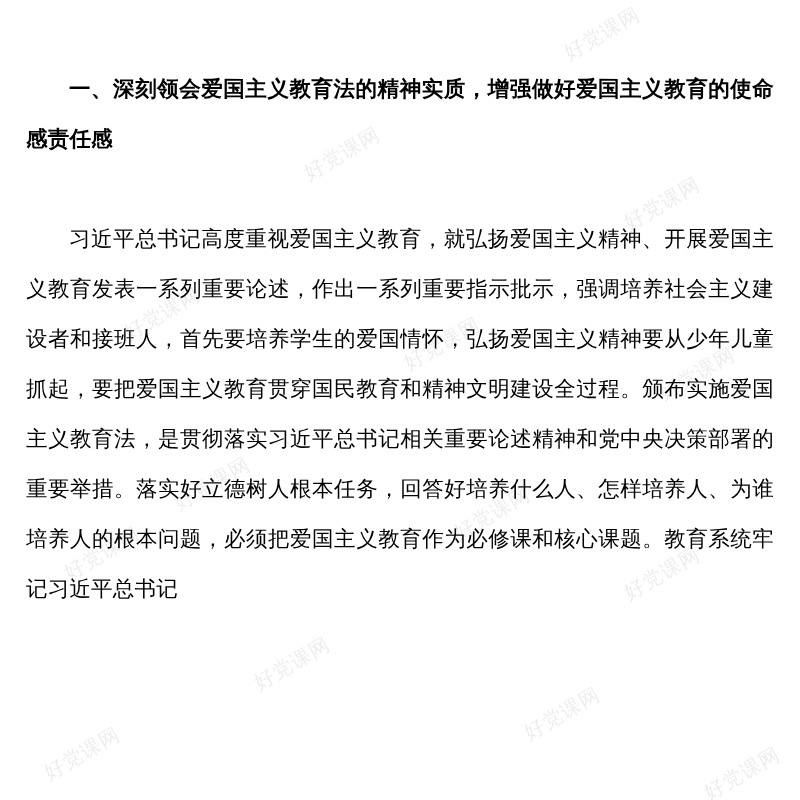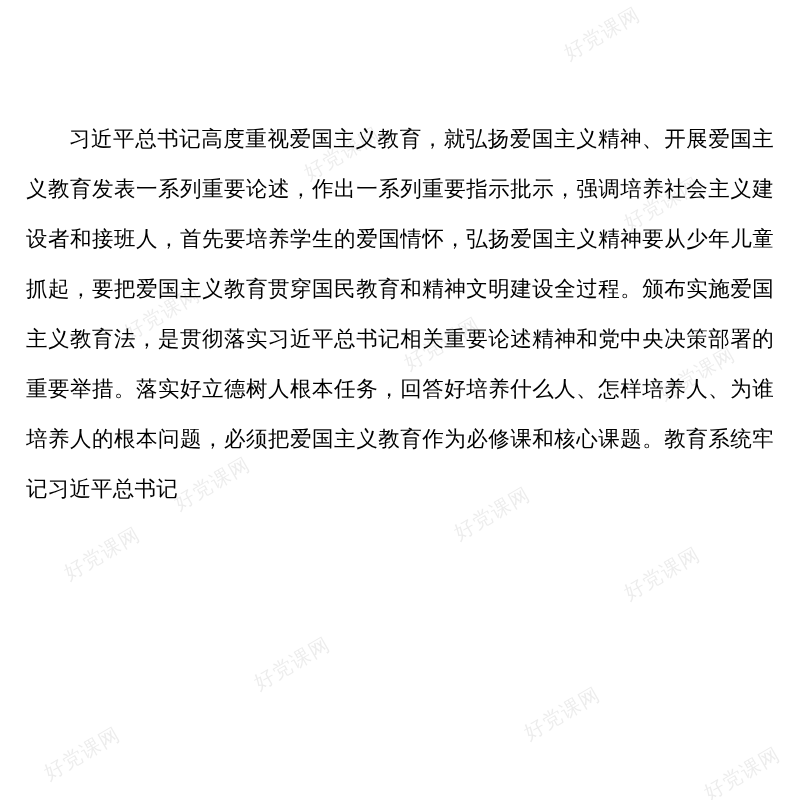--- a/index.html
+++ b/index.html
@@ -91,19 +91,20 @@
     <span class="wm" style="left:250px;top:650px;">好党课网</span>
     <span class="wm" style="left:520px;top:700px;">好党课网</span>
     <span class="wm" style="left:40px;top:740px;">好党课网</span>
     <span class="wm" style="left:700px;top:760px;">好党课网</span>
   </div>
 
   <div class="doc-body">
 
     <div class="spacer-lg"></div>
 
+    <p class="heading">一、深刻领会爱国主义教育法的精神实质，增强做好爱国主义教育的使命感责任感</p>
 
     <div class="spacer-md"></div>
 
     <p class="para indent">习近平总书记高度重视爱国主义教育，就弘扬爱国主义精神、开展爱国主义教育发表一系列重要论述，作出一系列重要指示批示，强调培养社会主义建设者和接班人，首先要培养学生的爱国情怀，弘扬爱国主义精神要从少年儿童抓起，要把爱国主义教育贯穿国民教育和精神文明建设全过程。颁布实施爱国主义教育法，是贯彻落实习近平总书记相关重要论述精神和党中央决策部署的重要举措。落实好立德树人根本任务，回答好培养什么人、怎样培养人、为谁培养人的根本问题，必须把爱国主义教育作为必修课和核心课题。教育系统牢记习近平总书记</p>
   </div>
 
 </div>
 
 </body></html>

